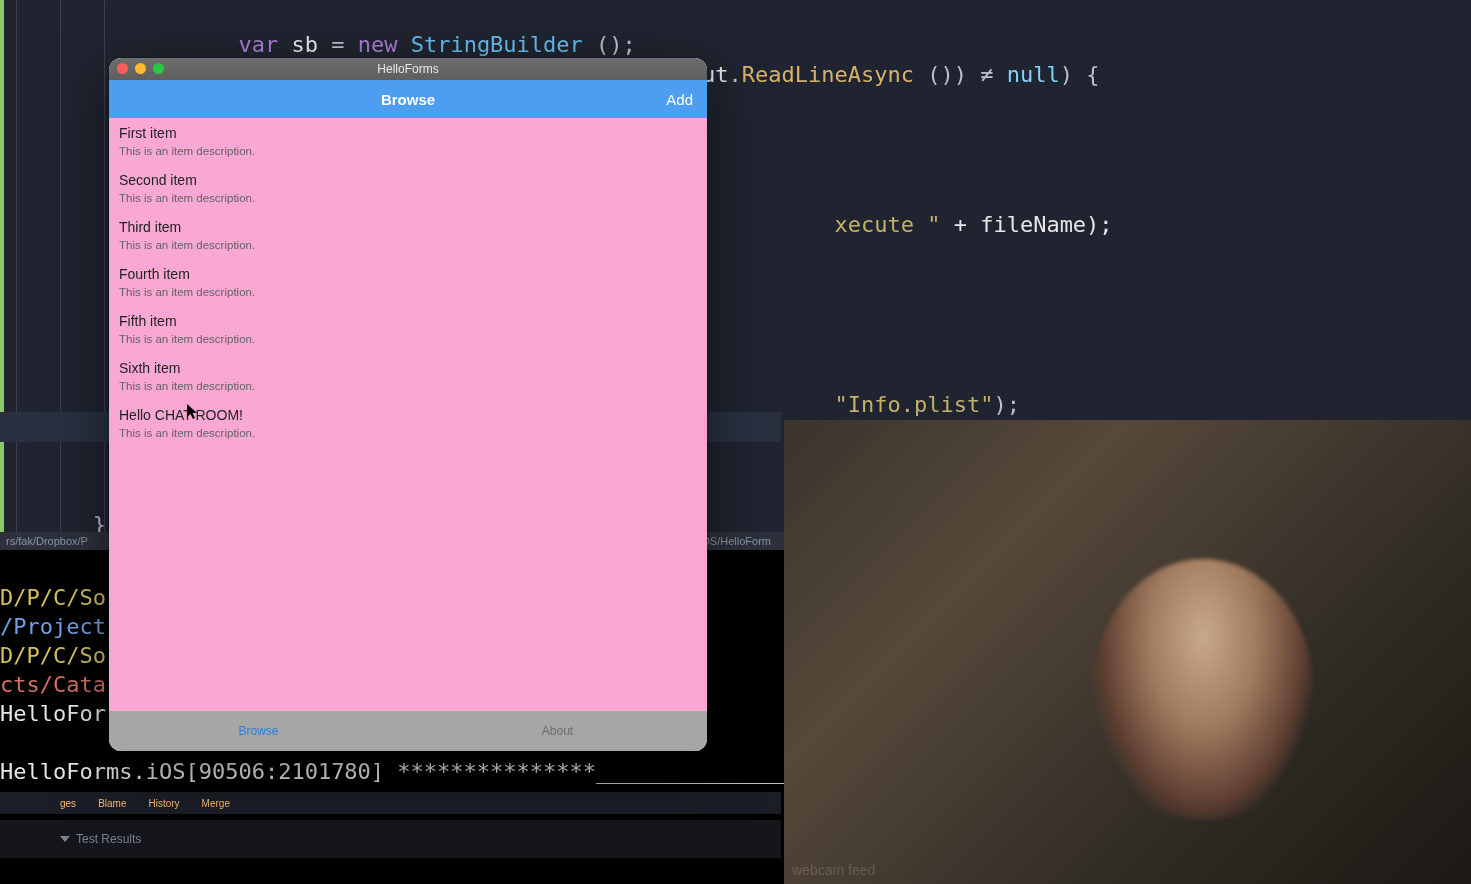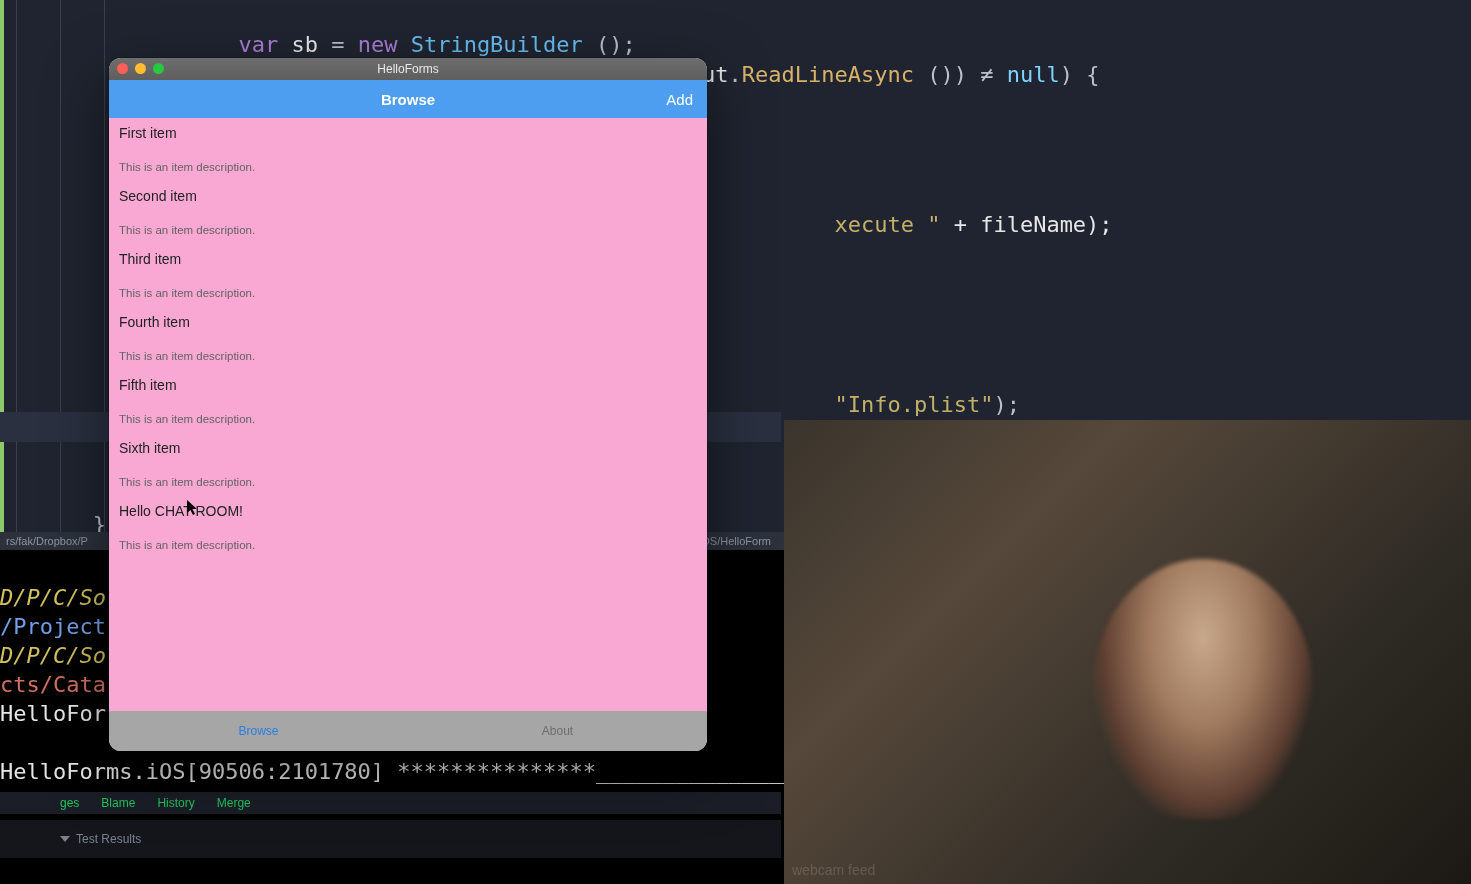--- a/index.html
+++ b/index.html
@@ -55,25 +55,25 @@
   .terminal {
     position: absolute; left: 0; top: 550px; right: 0; bottom: 0;
     background: #000; color: #e6e6e6;
     font-family: "Menlo","Consolas",monospace;
     font-size: 22px; line-height: 29px;
     white-space: pre;
     padding-top: 4px;
   }
   .t-green { color: #8cc96b; }
   .t-blue  { color: #71a0e8; }
-  .t-yel   { color: #d3c25c; font-style: italic; }
+  .t-yel   { color: #d3c25c; }
   .t-red   { color: #d47064; }
   .bottom-bar {
     position:absolute; left:0; right:690px; top:792px; height:22px;
-    background:#1b1e26; color:#22c55e; font-size:12px;
+    background:#1b1e26; color:#fdba74; font-size:10px;
     display:flex; align-items:center; gap:22px; padding-left:60px;
     font-family:-apple-system,Arial,sans-serif;
   }
   .bottom-bar2 {
     position:absolute; left:0; right:690px; top:820px; height:38px;
     background:#14161c; color:#7a808d; font-size:12px;
     display:flex; align-items:center; padding-left:60px;
     font-family:-apple-system,Arial,sans-serif;
   }
   .tri {
@@ -116,21 +116,21 @@
     display:flex; align-items:center; justify-content:center;
     position:relative; font-size:15px; font-weight:600;
   }
   .nav-add {
     position:absolute; right:14px; top:0; bottom:0; display:flex; align-items:center;
     font-weight:400; font-size:15px; color:#fff;
   }
   .list { flex:1 1 auto; overflow:auto; background:#f9a8d4; }
   .cell { padding: 7px 10px 8px 10px; }
   .cell-title { font-size:14px; color:#222; }
-  .cell-sub { font-size:11.5px; color:#636363; margin-top:20px; }
+  .cell-sub { font-size:11.5px; color:#636363; margin-top:4px; }
   .cursor-arrow {
     position:absolute; width:12px; height:16px; pointer-events:none;
   }
   .cursor-arrow svg{width:100%;height:100%;}
 
   .tab-bar {
     height: 40px; background:#a6a6a6;
     display:flex;
   }
   .tab {

